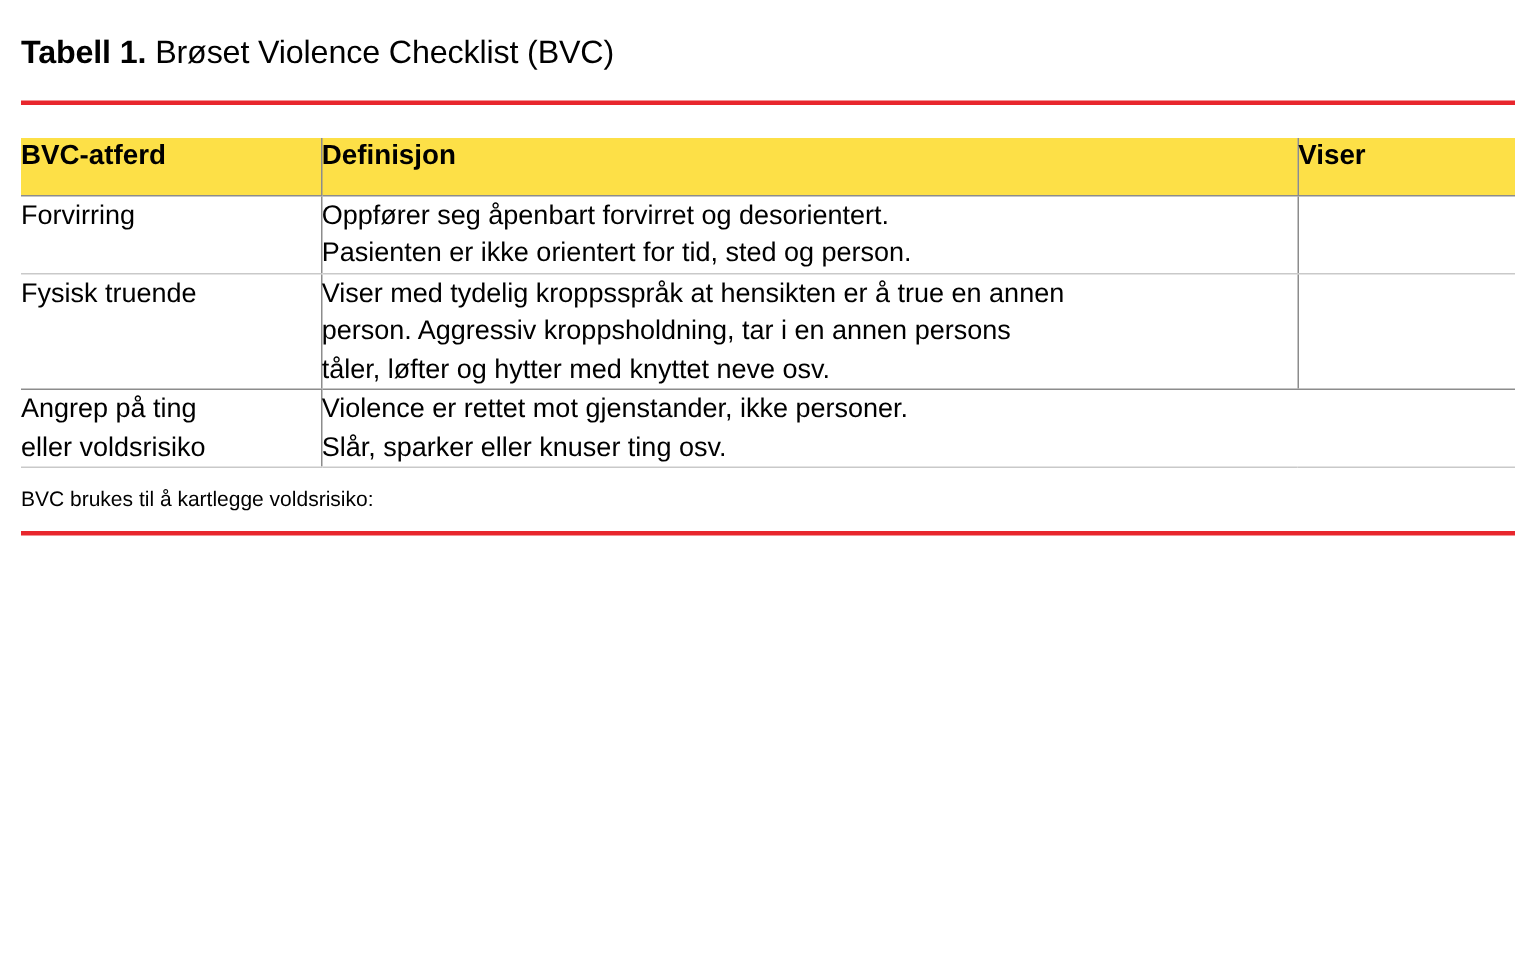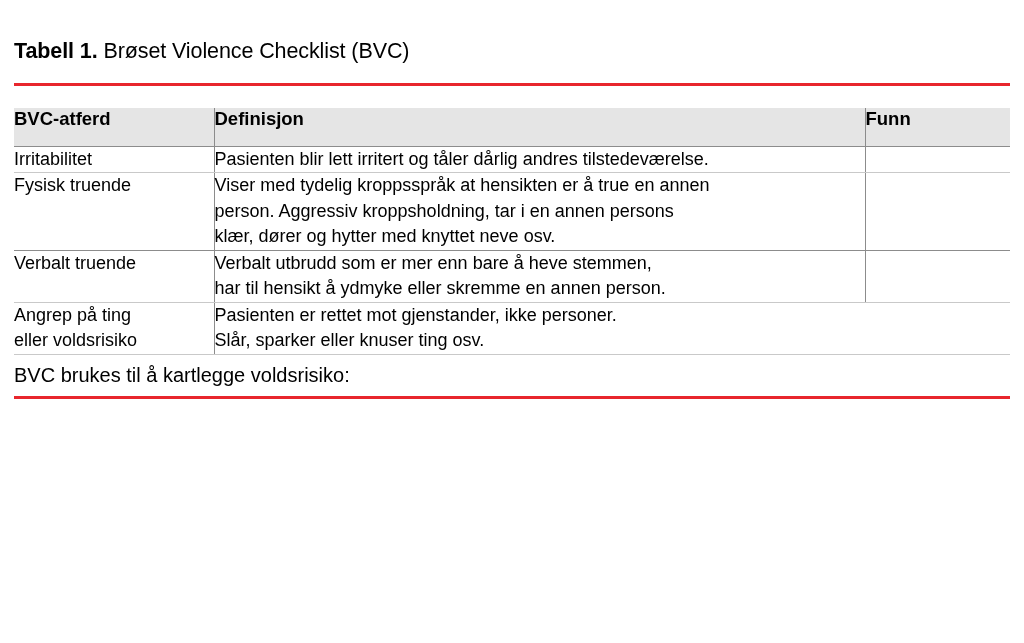--- a/index.html
+++ b/index.html
@@ -13,21 +13,21 @@
     font-family: "Liberation Sans", sans-serif;
     color: #000000;
     -webkit-font-smoothing: antialiased;
   }
 
   .page {
     position: relative;
     width: 1024px;
     height: 515px;
     box-sizing: border-box;
-    padding: 16px 14px;
+    padding: 0 14px;
   }
 
   
   .caption {
     font-size: 21.5px;
     line-height: 26px;
     padding-top: 22px;
     padding-bottom: 0;
     white-space: nowrap;
     letter-spacing: -0.1px;
@@ -60,21 +60,21 @@
   .tbl col.c2 { width: 651px; }
   .tbl col.c3 { width: 145px; }
 
   .tbl th, .tbl td {
     vertical-align: top;
     text-align: left;
     padding: 0;
   }
 
   thead th {
-    background: #e5e5e5;
+    background: #fde047;
     font-size: 18.5px;
     font-weight: bold;
     line-height: 22px;
     height: 38px;
     padding: 8px 0 8px 12px;
     border-bottom: 1.6px solid #8c8c8c;
     box-sizing: border-box;
   }
   thead th.col-def,
   thead th.col-funn {
@@ -99,21 +99,21 @@
     border-bottom: 1.8px solid #c9c9c9;
   }
   tbody tr.last-row td.col-funn {
     border-left: none;
   }
 
   .line { display: block; }
 
   
   .notes {
-    font-size: 20px;
+    font-size: 14px;
     line-height: 21.5px;
     padding-top: 10px;
     padding-bottom: 10px;
   }
   .notes .line { display: block; }
 
   .spacer-bottom { height: 2px; }
 </style>
 </head>
 <body>
@@ -130,61 +130,52 @@
   <table class="tbl">
     <colgroup>
       <col class="c1">
       <col class="c2">
       <col class="c3">
     </colgroup>
     <thead>
       <tr>
         <th class="col-beh">BVC-atferd</th>
         <th class="col-def">Definisjon</th>
-        <th class="col-funn">Funn</th>
+        <th class="col-funn">Viser</th>
       </tr>
     </thead>
     <tbody>
         <tr>
           <td class="col-beh">
-            <span class="line">Irritabilitet</span>
+            <span class="line">Forvirring</span>
           </td>
           <td class="col-def">
-            <span class="line">Pasienten blir lett irritert og tåler dårlig andres tilstedeværelse.</span>
+            <span class="line">Oppfører seg åpenbart forvirret og desorientert.</span>
+            <span class="line">Pasienten er ikke orientert for tid, sted og person.</span>
           </td>
           <td class="col-funn"></td>
         </tr>
         <tr class="sep-strong">
           <td class="col-beh">
             <span class="line">Fysisk truende</span>
           </td>
           <td class="col-def">
             <span class="line">Viser med tydelig kroppsspråk at hensikten er å true en annen</span>
             <span class="line">person. Aggressiv kroppsholdning, tar i en annen persons</span>
-            <span class="line">klær, dører og hytter med knyttet neve osv.</span>
-          </td>
-          <td class="col-funn"></td>
-        </tr>
-        <tr>
-          <td class="col-beh">
-            <span class="line">Verbalt truende</span>
-          </td>
-          <td class="col-def">
-            <span class="line">Verbalt utbrudd som er mer enn bare å heve stemmen,</span>
-            <span class="line">har til hensikt å ydmyke eller skremme en annen person.</span>
+            <span class="line">tåler, løfter og hytter med knyttet neve osv.</span>
           </td>
           <td class="col-funn"></td>
         </tr>
         <tr class="last-row">
           <td class="col-beh">
             <span class="line">Angrep på ting</span>
             <span class="line">eller voldsrisiko</span>
           </td>
           <td class="col-def">
-            <span class="line">Pasienten er rettet mot gjenstander, ikke personer.</span>
+            <span class="line">Violence er rettet mot gjenstander, ikke personer.</span>
             <span class="line">Slår, sparker eller knuser ting osv.</span>
           </td>
           <td class="col-funn"></td>
         </tr>
       </tbody>
   </table>
 
   <div class="notes">
       <span class="line">BVC brukes til å kartlegge voldsrisiko:</span>
     </div>

